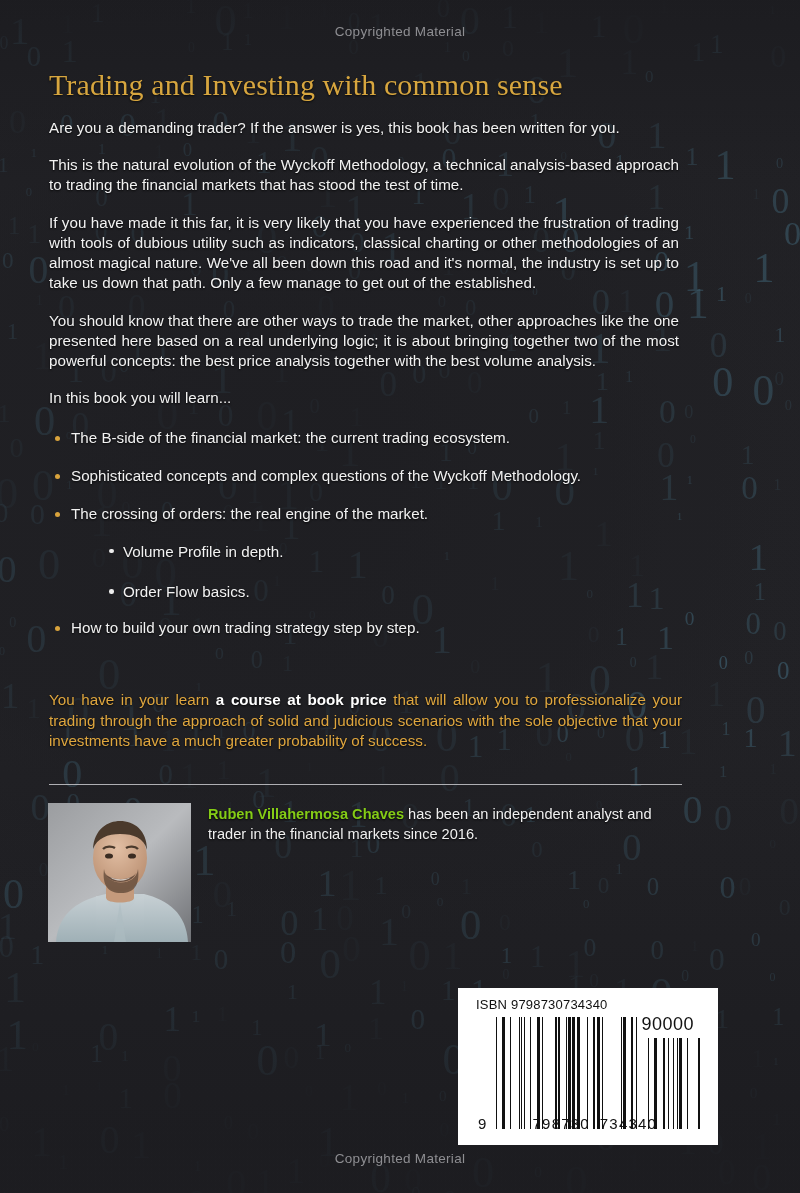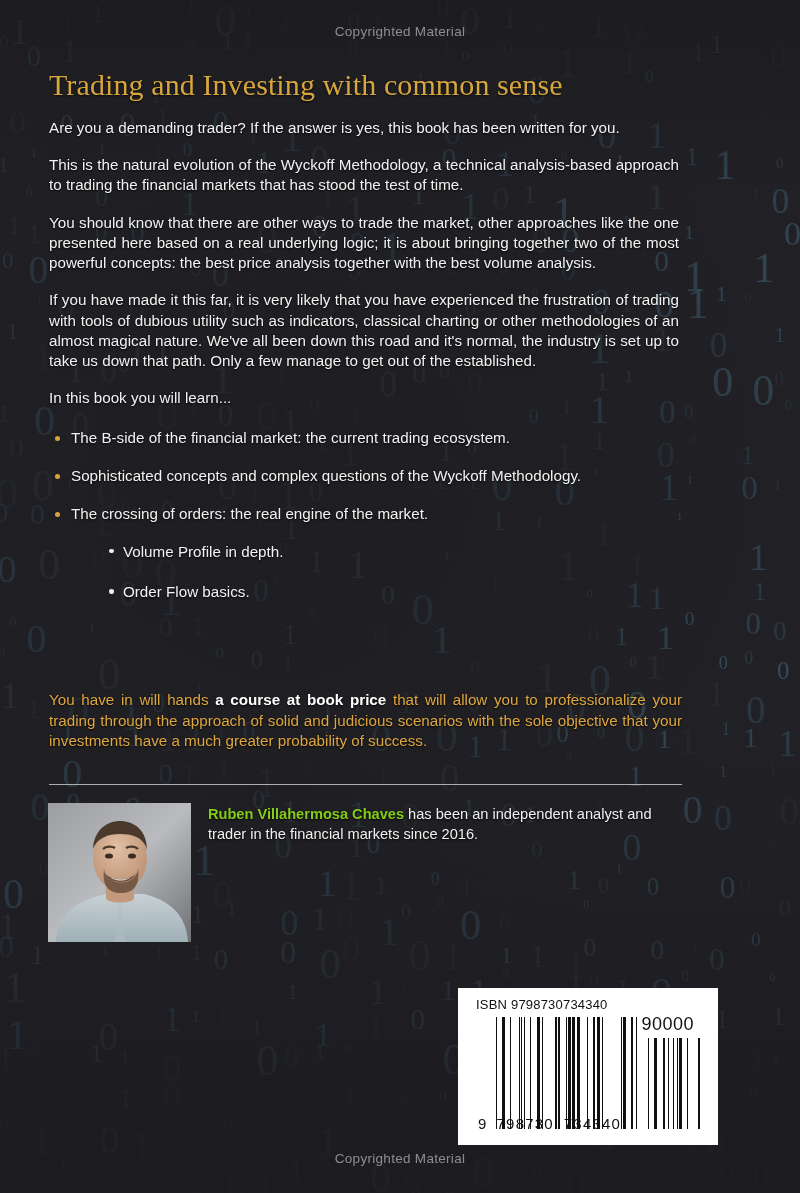--- a/index.html
+++ b/index.html
@@ -248,21 +248,21 @@
     position: absolute;
     left: 20px;
     top: 127px;
     width: 172px;
     font-size: 15px;
     color: #111;
     font-family: "Liberation Sans", sans-serif;
     letter-spacing: 1.2px;
   }
   .barcode-digits .lead { margin-right: 9px; }
-  .barcode-digits .grp { margin-right: 10px; }
+  .barcode-digits .grp { margin-right: 10px; padding-left: 36px; }
 </style>
 </head>
 <body>
 
 <div class="cover">
 
   <div class="binary-bg" id="binary-bg">
       <span style="font-size: 38.9px; left: 9.9px; top: 12px; opacity: 0.63; color: rgb(77, 127, 150);">1</span>
       <span style="font-size: 27.8px; left: 60.8px; top: 10.3px; opacity: 0.13; color: rgb(77, 127, 150);">1</span>
       <span style="font-size: 26.4px; left: 90.9px; top: 0.4px; opacity: 0.65; color: rgb(77, 127, 150);">1</span>
@@ -763,39 +763,42 @@
 
   <div class="content">
 
     <div class="copyright-top">Copyrighted Material</div>
 
     <div class="title">Trading and Investing with common sense</div>
 
     <div class="body-block">
       <p class="para nojust">Are you a demanding trader? If the answer is yes, this book has been written for you.</p>
       <p class="para">This is the natural evolution of the Wyckoff Methodology, a technical analysis-based approach to trading the financial markets that has stood the test of time.</p>
+      <p class="para">If you have made it this far, it is very likely that you have experienced the frustration of trading with tools of dubious utility such as indicators, classical charting or other methodologies of an almost magical nature. We've all been down this road and it's normal, the industry is set up to take us down that path. Only a few manage to get out of the established.</p>
       <p class="para">You should know that there are other ways to trade the market, other approaches like the one presented here based on a real underlying logic; it is about bringing together two of the most powerful concepts: the best price analysis together with the best volume analysis.</p>
-      <p class="para">If you have made it this far, it is very likely that you have experienced the frustration of trading with tools of dubious utility such as indicators, classical charting or other methodologies of an almost magical nature. We've all been down this road and it's normal, the industry is set up to take us down that path. Only a few manage to get out of the established.</p>
       <p class="para nojust" style="margin-bottom:20px">In this book you will learn...</p>
 
       <ul class="bullets">
         <li class="bullet-item">The B-side of the financial market: the current trading ecosystem.</li>
         <li class="bullet-item">Sophisticated concepts and complex questions of the Wyckoff Methodology.</li>
         <li class="bullet-item">The crossing of orders: the real engine of the market.</li>
       </ul>
 
       <ul class="sub-bullets">
         <li class="sub-bullet-item">Volume Profile in depth.</li>
         <li class="sub-bullet-item" style="margin-bottom:16px">Order Flow basics.</li>
       </ul>
 
+      <ul class="bullets">
+        <li class="bullet-item" style="margin-bottom:0">How to build your own trading strategy step by step.</li>
+      </ul>
     </div>
 
     <div class="highlight-para">
-      <span>You have in will hands </span><span class="emph">a course at book price</span><span> that will allow you to professionalize your trading through the approach of solid and judicious scenarios with the sole objective that your investments have a much greater probability of success.</span>
+      <span>You have in your learn </span><span class="emph">a course at book price</span><span> that will allow you to professionalize your trading through the approach of solid and judicious scenarios with the sole objective that your investments have a much greater probability of success.</span>
     </div>
 
     <div class="divider"></div>
 
     <div class="author-photo">
       <svg class="portrait" viewBox="0 0 143 139" preserveAspectRatio="xMidYMid slice">
         <defs>
           <linearGradient id="bgGrad" x1="0" y1="0" x2="1" y2="1">
             <stop offset="0%" stop-color="#9b9da0"></stop>
             <stop offset="50%" stop-color="#b9bbbe"></stop>

